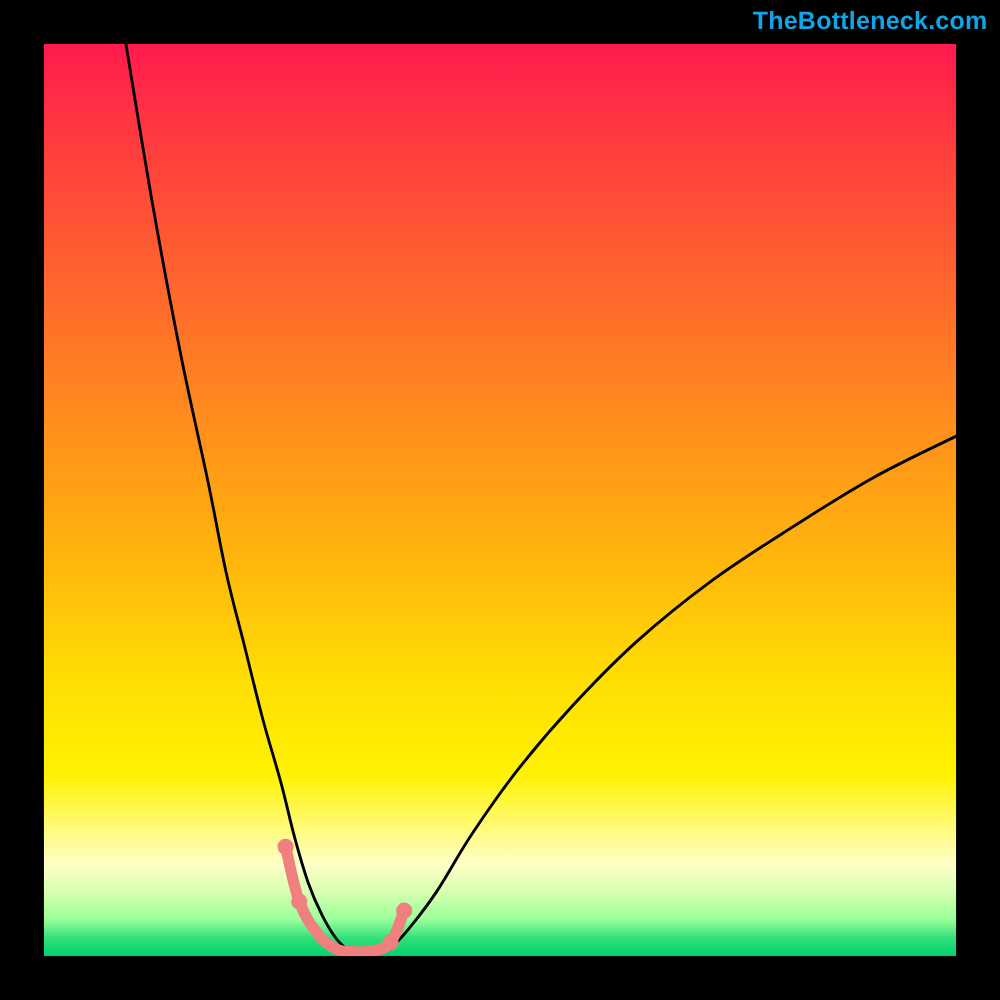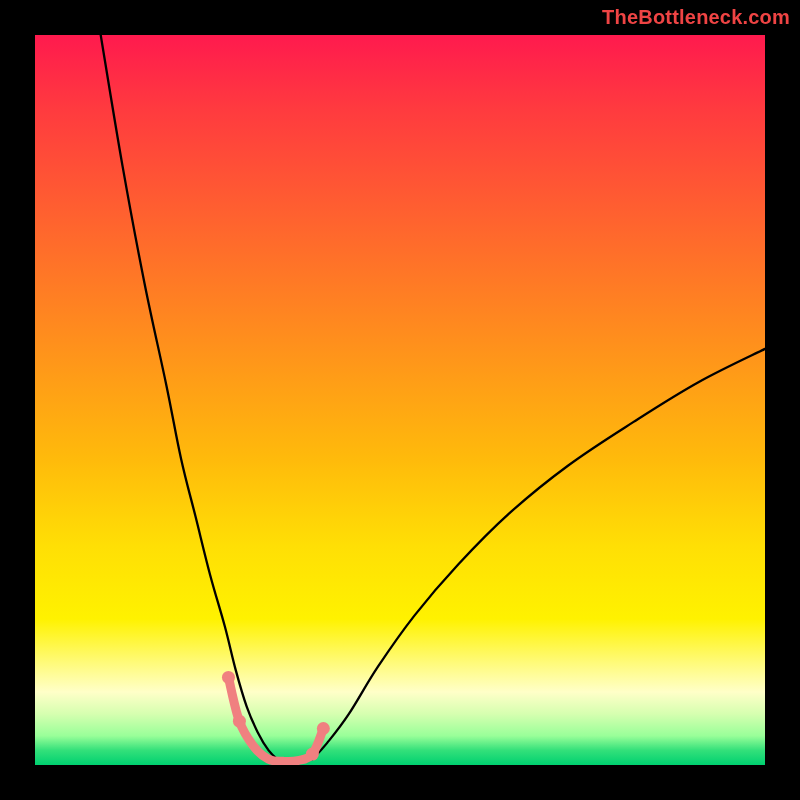--- a/index.html
+++ b/index.html
@@ -10,21 +10,21 @@
     height: 800px;
     background: #000;
   }
   .attribution {
     position: absolute;
     top: 6px;
     right: 10px;
     font-family: Arial, Helvetica, sans-serif;
     font-size: 20px;
     font-weight: 600;
-    color: #ef4444;
+    color: #0ea5e9;
     letter-spacing: 0.2px;
     z-index: 10;
   }
   .plot-area {
     position: absolute;
     left: 35px;
     top: 35px;
     width: 730px;
     height: 730px;
     overflow: hidden;

